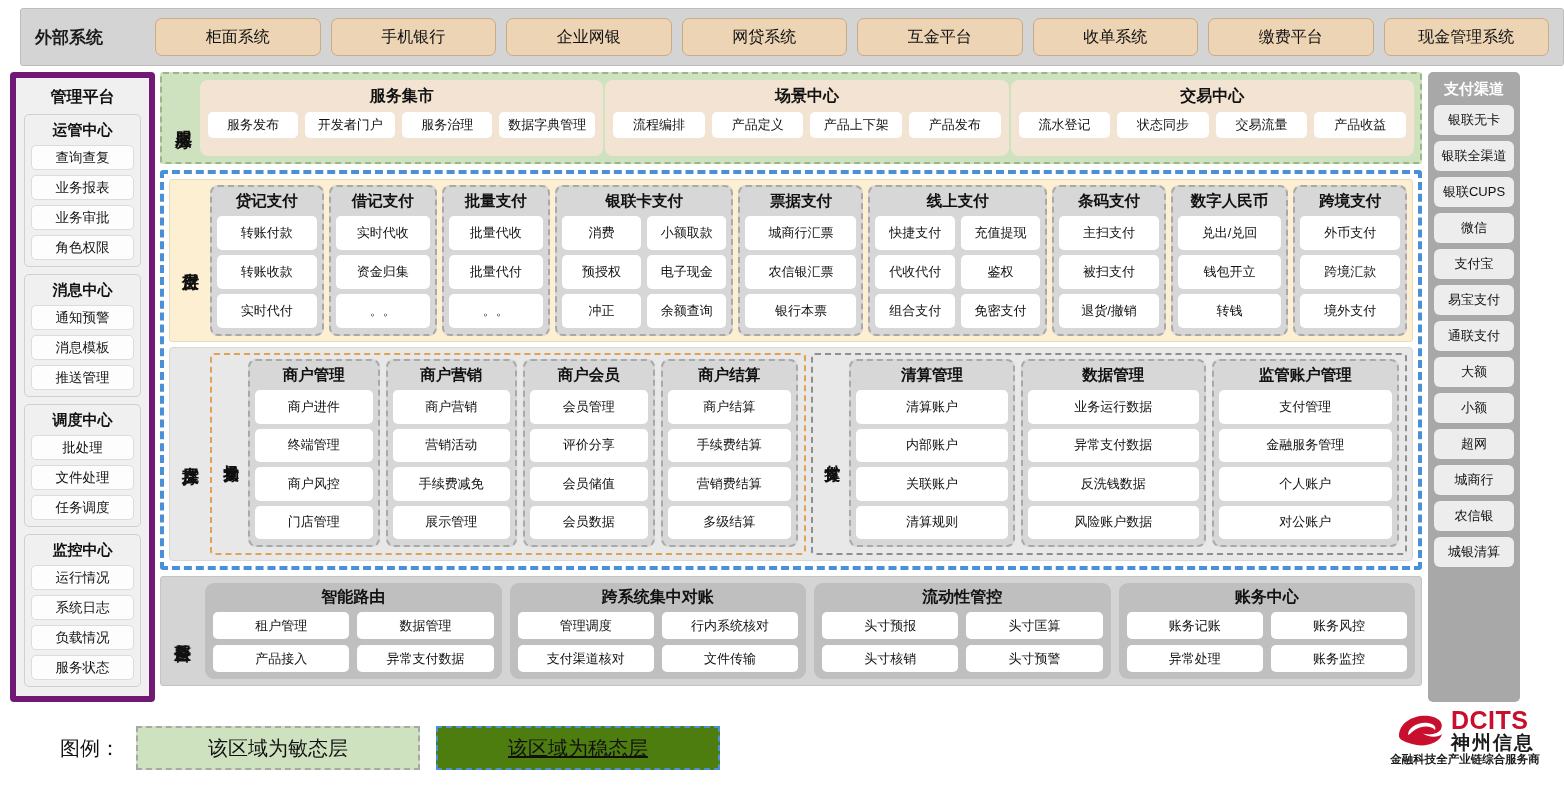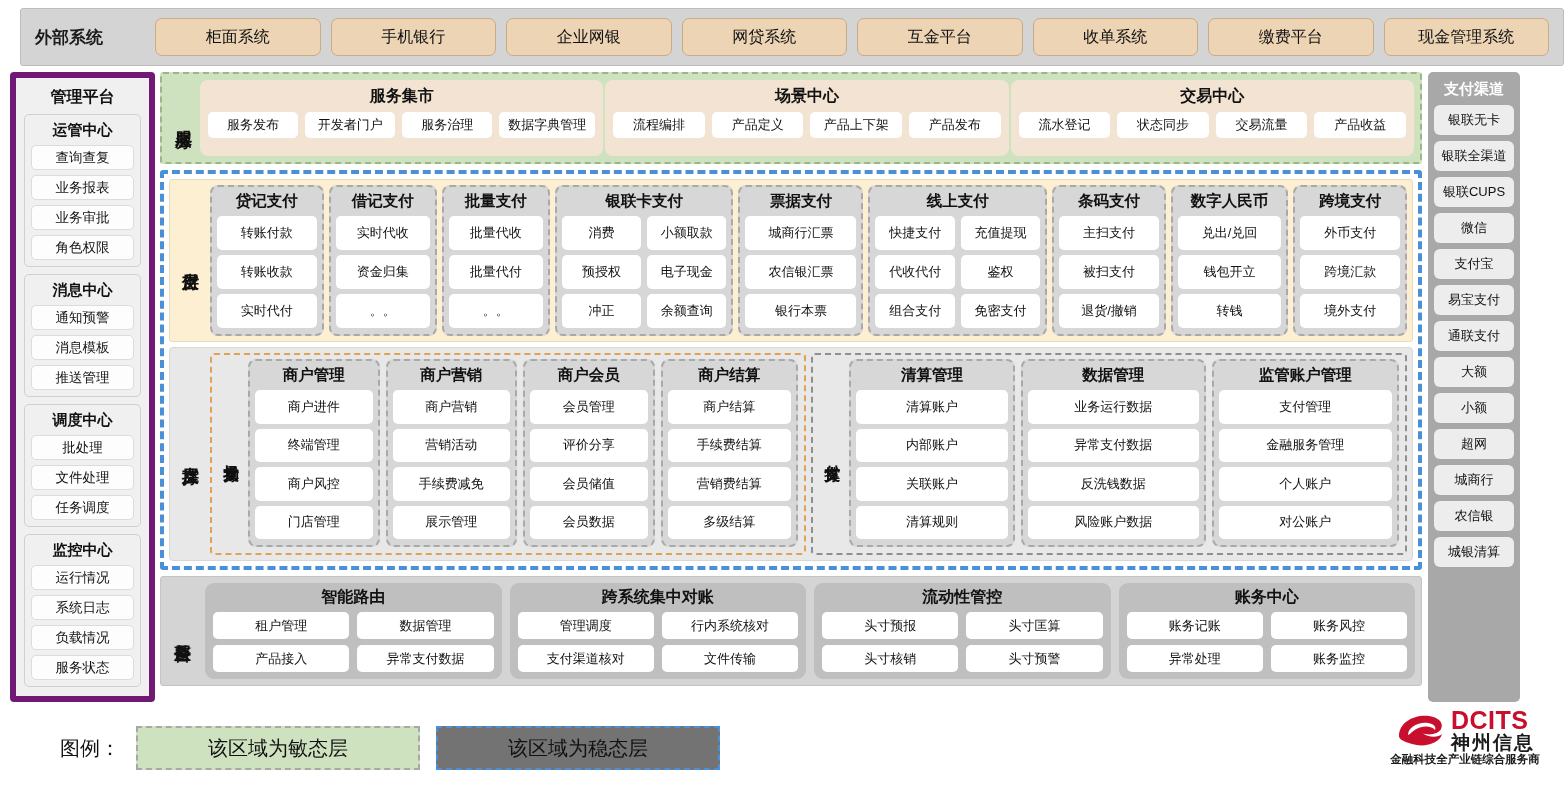--- a/index.html
+++ b/index.html
@@ -141,21 +141,21 @@
   }
 
   
   .legend { position: absolute; left: 60px; top: 726px; display: flex; align-items: center; gap: 16px; }
   .legend-label { font-size: 20px; }
   .legend-chip {
     height: 44px; width: 284px; display: flex; align-items: center; justify-content: center;
     font-size: 20px; color: #111;
   }
   .legend-agile { background: #cfe2c0; border: 2px dashed #a8a8a8; }
-  .legend-stable { background: #737373; border: 2px dashed #4a90d9; }
+  .legend-stable { background: #4d7c0f; border: 2px dashed #4a90d9; text-decoration: underline; }
 
   
   .logo { position: absolute; right: 8px; top: 708px; width: 182px; text-align: center; }
   .logo-row { display: flex; align-items: center; justify-content: center; gap: 4px; }
   .logo-text { text-align: left; line-height: 1; }
   .logo-en { font-size: 25px; font-weight: bold; color: #c8102e; letter-spacing: 0.5px; }
   .logo-cn { font-size: 19px; font-weight: bold; color: #1b1b1b; letter-spacing: 2px; }
   .logo-tag { font-size: 11.5px; font-weight: bold; color: #1b1b1b; }
 </style>
 </head>

